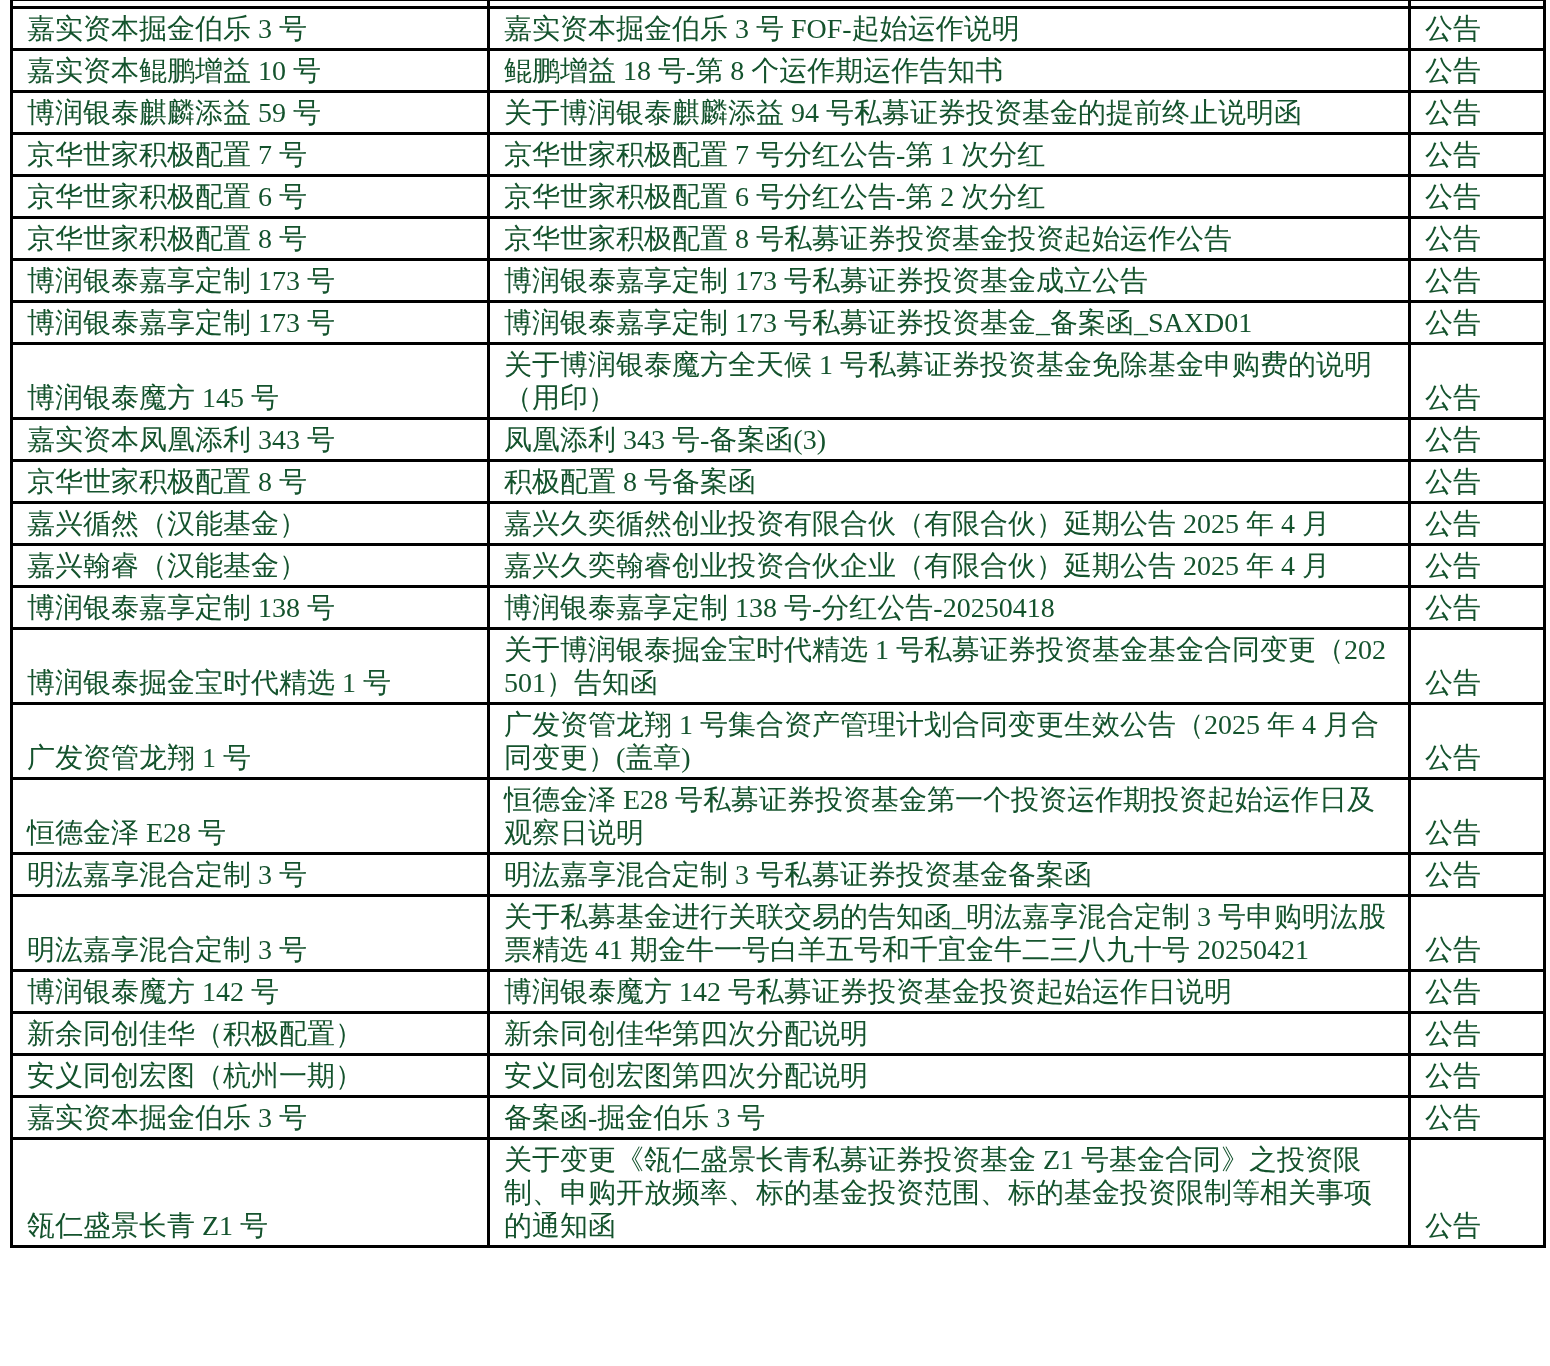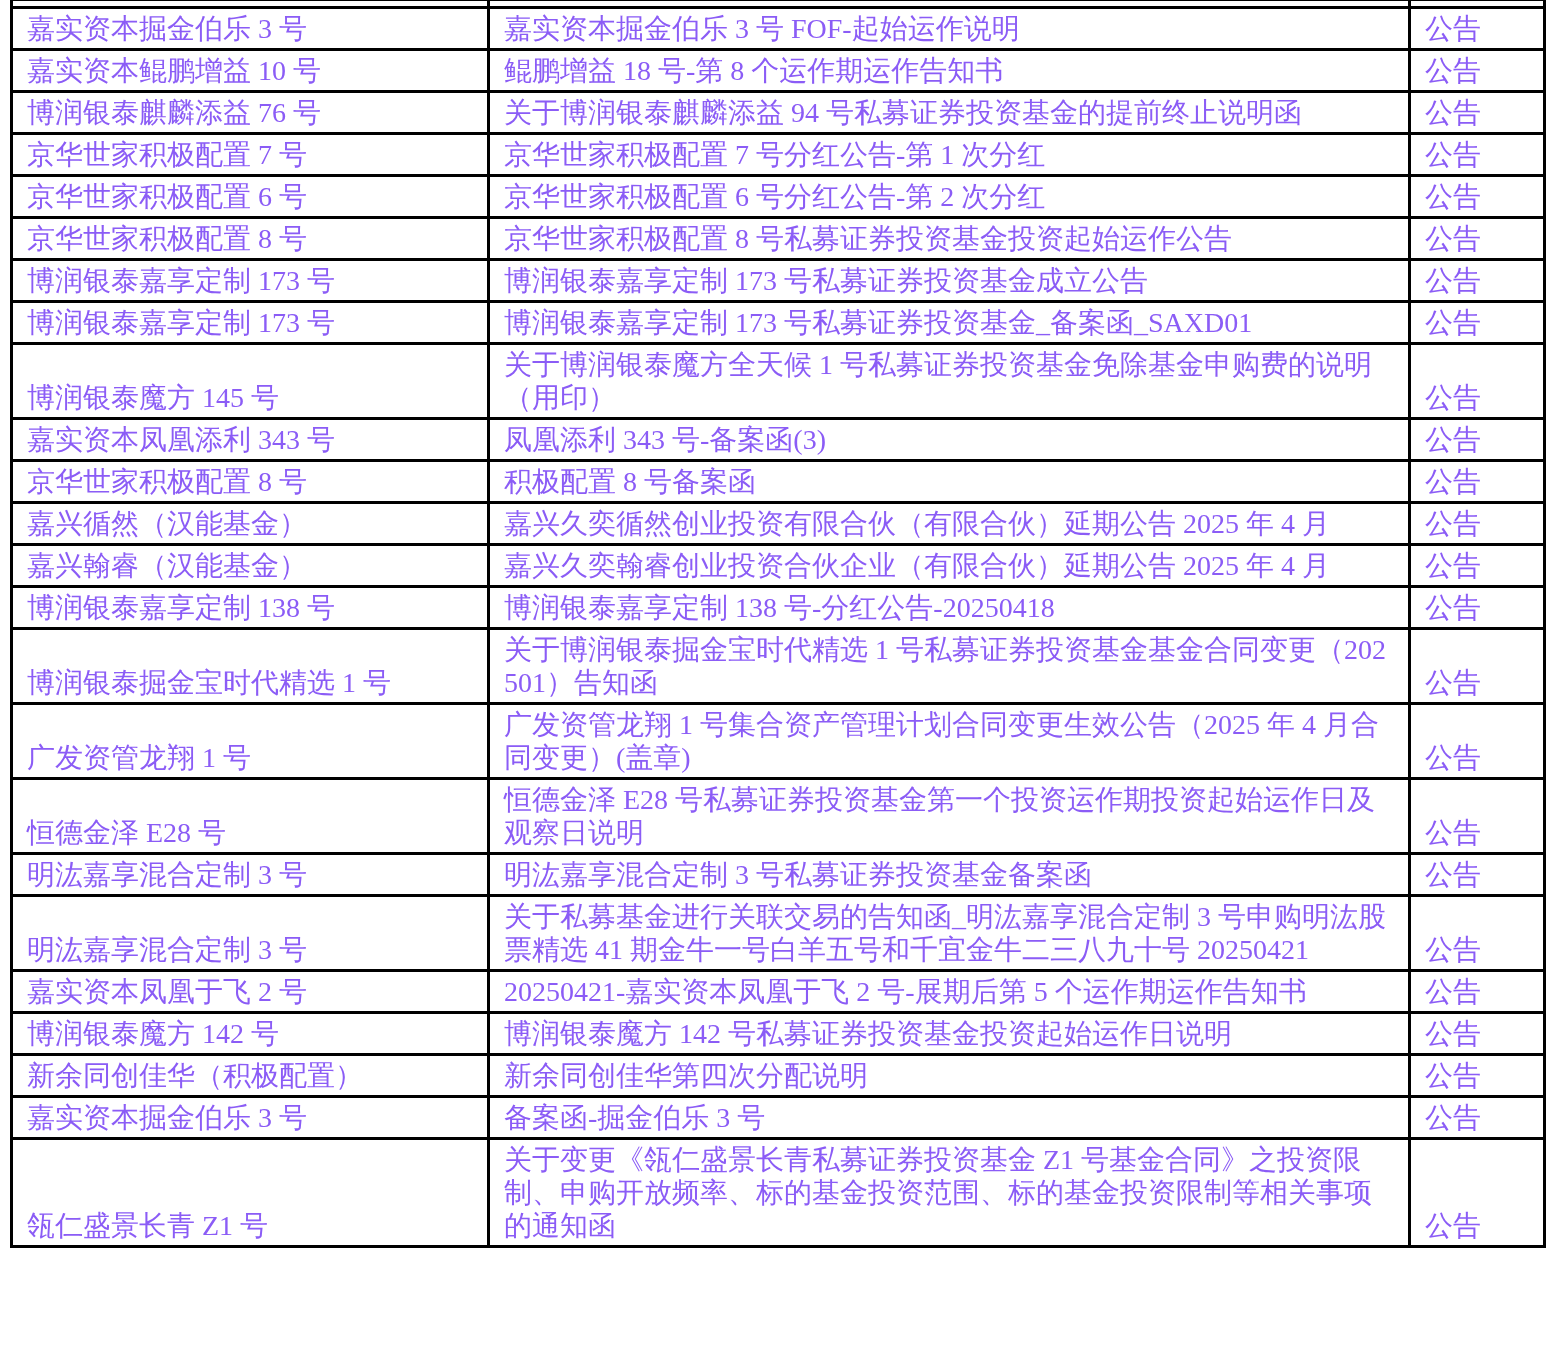--- a/index.html
+++ b/index.html
@@ -2,21 +2,21 @@
 <html><head>
 <meta charset="utf-8">
 <style>
   html,body{margin:0;padding:0;background:#ffffff;}
   .page{
     position:relative;
     width:1550px;
     height:1366px;
     overflow:hidden;
     background:#ffffff;
-    color:#8b5cf6;
+    color:#14532d;
     font-family:"Liberation Serif","DejaVu Serif",serif;
   }
   .sheet{
     position:absolute;
     top:-2px;
     left:10px;
   }
   table.doc-table{
     border-collapse:collapse;
     table-layout:fixed;
@@ -60,21 +60,21 @@
             <td class="col-fund">嘉实资本掘金伯乐 3 号</td>
             <td class="col-title">嘉实资本掘金伯乐 3 号 FOF-起始运作说明</td>
             <td class="col-type">公告</td>
           </tr>
           <tr>
             <td class="col-fund">嘉实资本鲲鹏增益 10 号</td>
             <td class="col-title">鲲鹏增益 18 号-第 8 个运作期运作告知书</td>
             <td class="col-type">公告</td>
           </tr>
           <tr>
-            <td class="col-fund">博润银泰麒麟添益 76 号</td>
+            <td class="col-fund">博润银泰麒麟添益 59 号</td>
             <td class="col-title">关于博润银泰麒麟添益 94 号私募证券投资基金的提前终止说明函</td>
             <td class="col-type">公告</td>
           </tr>
           <tr>
             <td class="col-fund">京华世家积极配置 7 号</td>
             <td class="col-title">京华世家积极配置 7 号分红公告-第 1 次分红</td>
             <td class="col-type">公告</td>
           </tr>
           <tr>
             <td class="col-fund">京华世家积极配置 6 号</td>
@@ -145,32 +145,32 @@
             <td class="col-fund">明汯嘉享混合定制 3 号</td>
             <td class="col-title">明汯嘉享混合定制 3 号私募证券投资基金备案函</td>
             <td class="col-type">公告</td>
           </tr>
           <tr>
             <td class="col-fund">明汯嘉享混合定制 3 号</td>
             <td class="col-title">关于私募基金进行关联交易的告知函_明汯嘉享混合定制 3 号申购明汯股票精选 41 期金牛一号白羊五号和千宜金牛二三八九十号 20250421</td>
             <td class="col-type">公告</td>
           </tr>
           <tr>
-            <td class="col-fund">嘉实资本凤凰于飞 2 号</td>
-            <td class="col-title">20250421-嘉实资本凤凰于飞 2 号-展期后第 5 个运作期运作告知书</td>
-            <td class="col-type">公告</td>
-          </tr>
-          <tr>
             <td class="col-fund">博润银泰魔方 142 号</td>
             <td class="col-title">博润银泰魔方 142 号私募证券投资基金投资起始运作日说明</td>
             <td class="col-type">公告</td>
           </tr>
           <tr>
             <td class="col-fund">新余同创佳华（积极配置）</td>
             <td class="col-title">新余同创佳华第四次分配说明</td>
+            <td class="col-type">公告</td>
+          </tr>
+          <tr>
+            <td class="col-fund">安义同创宏图（杭州一期）</td>
+            <td class="col-title">安义同创宏图第四次分配说明</td>
             <td class="col-type">公告</td>
           </tr>
           <tr>
             <td class="col-fund">嘉实资本掘金伯乐 3 号</td>
             <td class="col-title">备案函-掘金伯乐 3 号</td>
             <td class="col-type">公告</td>
           </tr>
           <tr>
             <td class="col-fund">瓴仁盛景长青 Z1 号</td>
             <td class="col-title">关于变更《瓴仁盛景长青私募证券投资基金 Z1 号基金合同》之投资限制、申购开放频率、标的基金投资范围、标的基金投资限制等相关事项的通知函</td>

